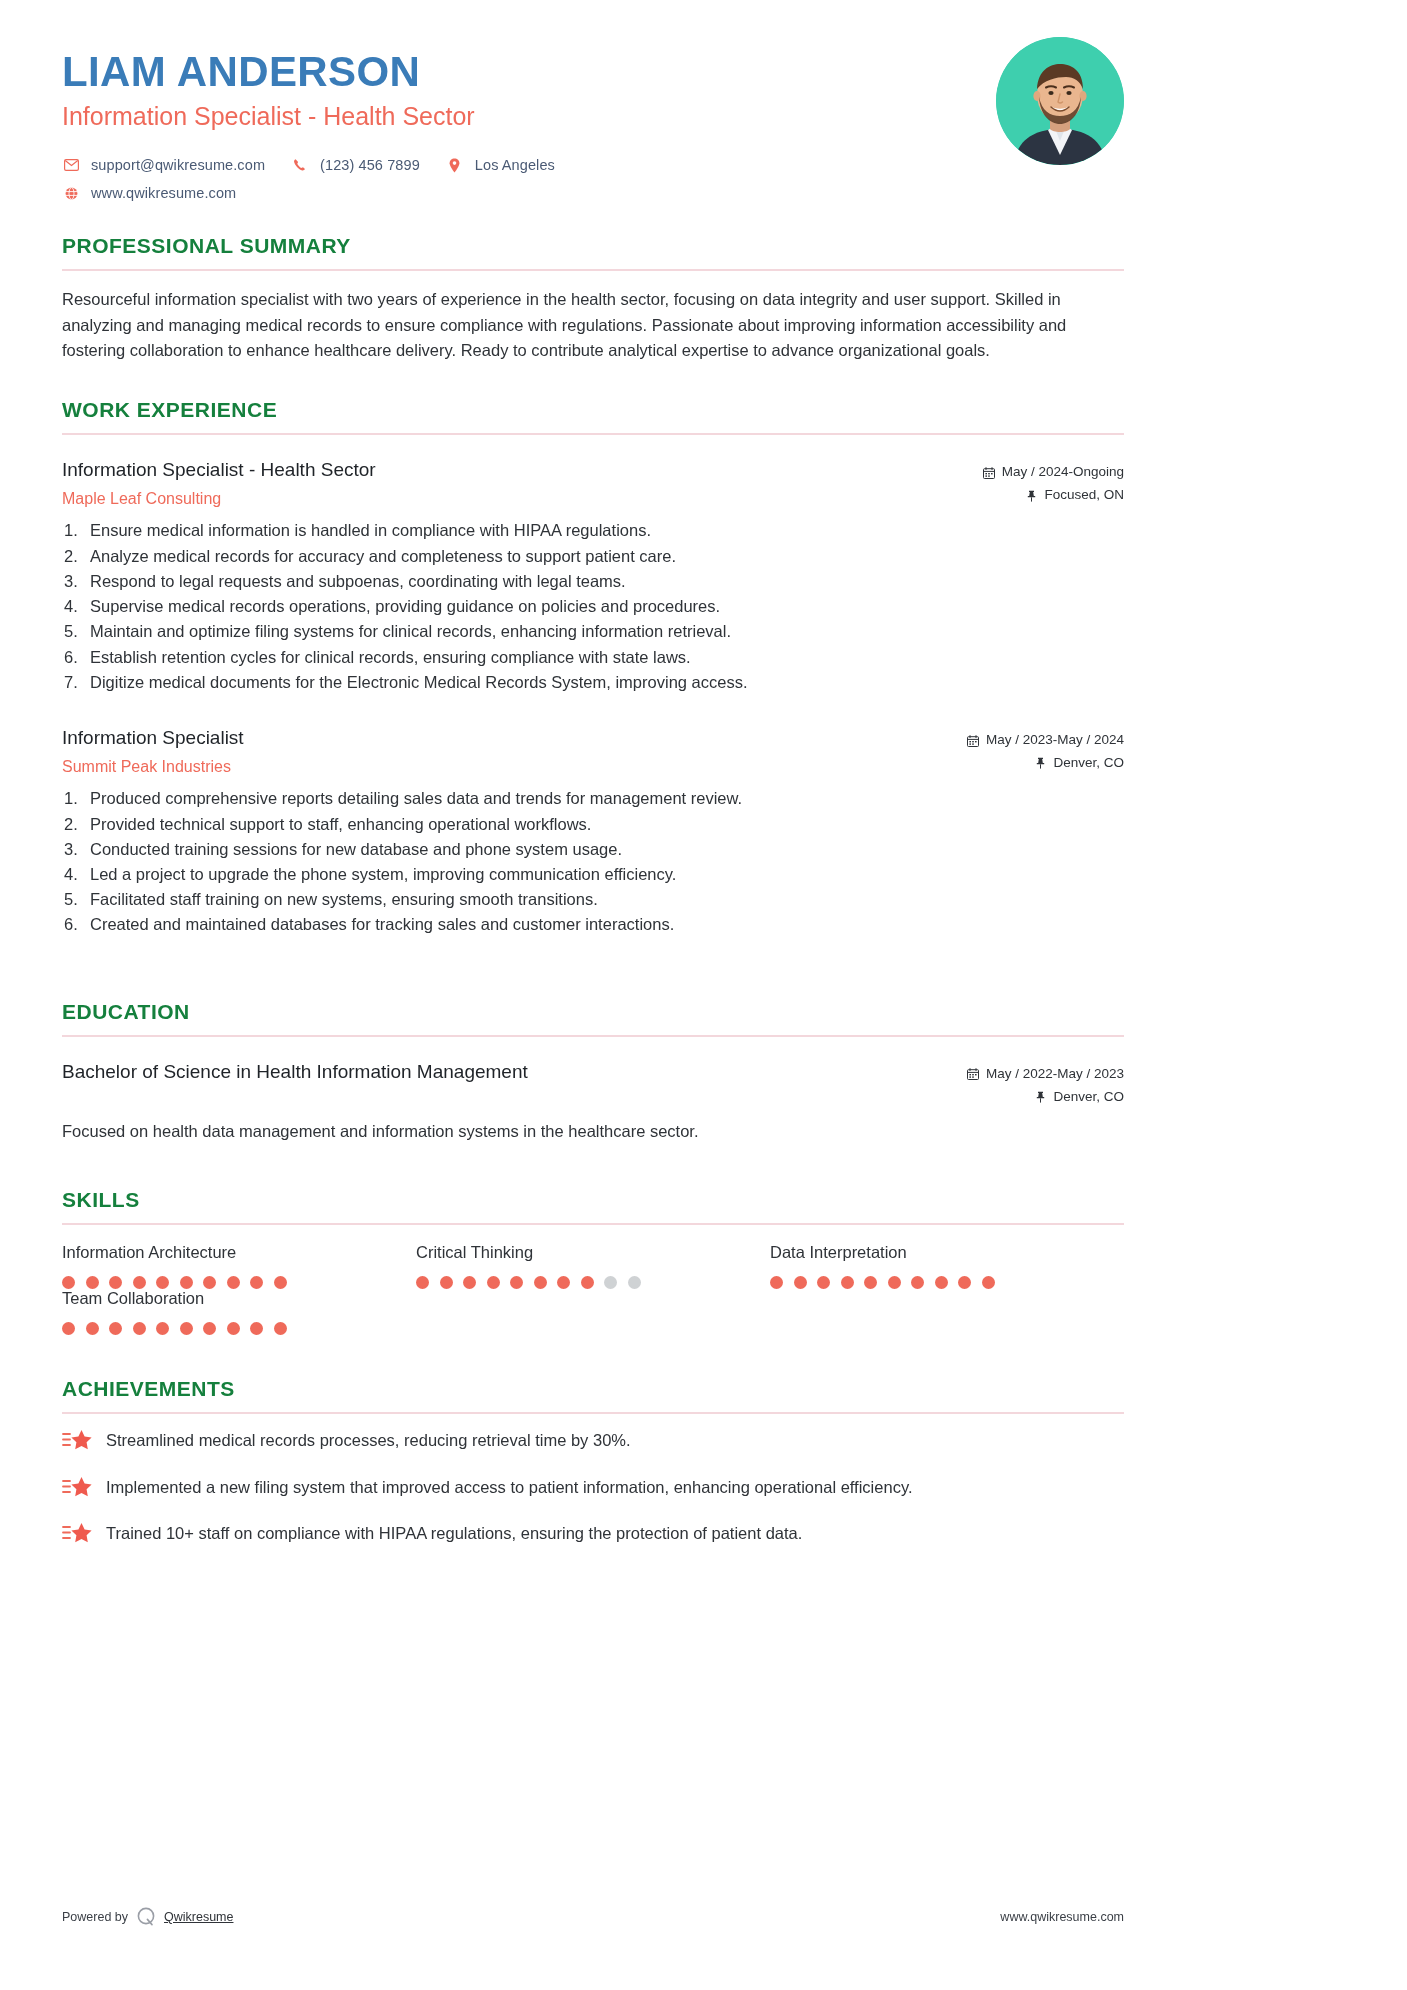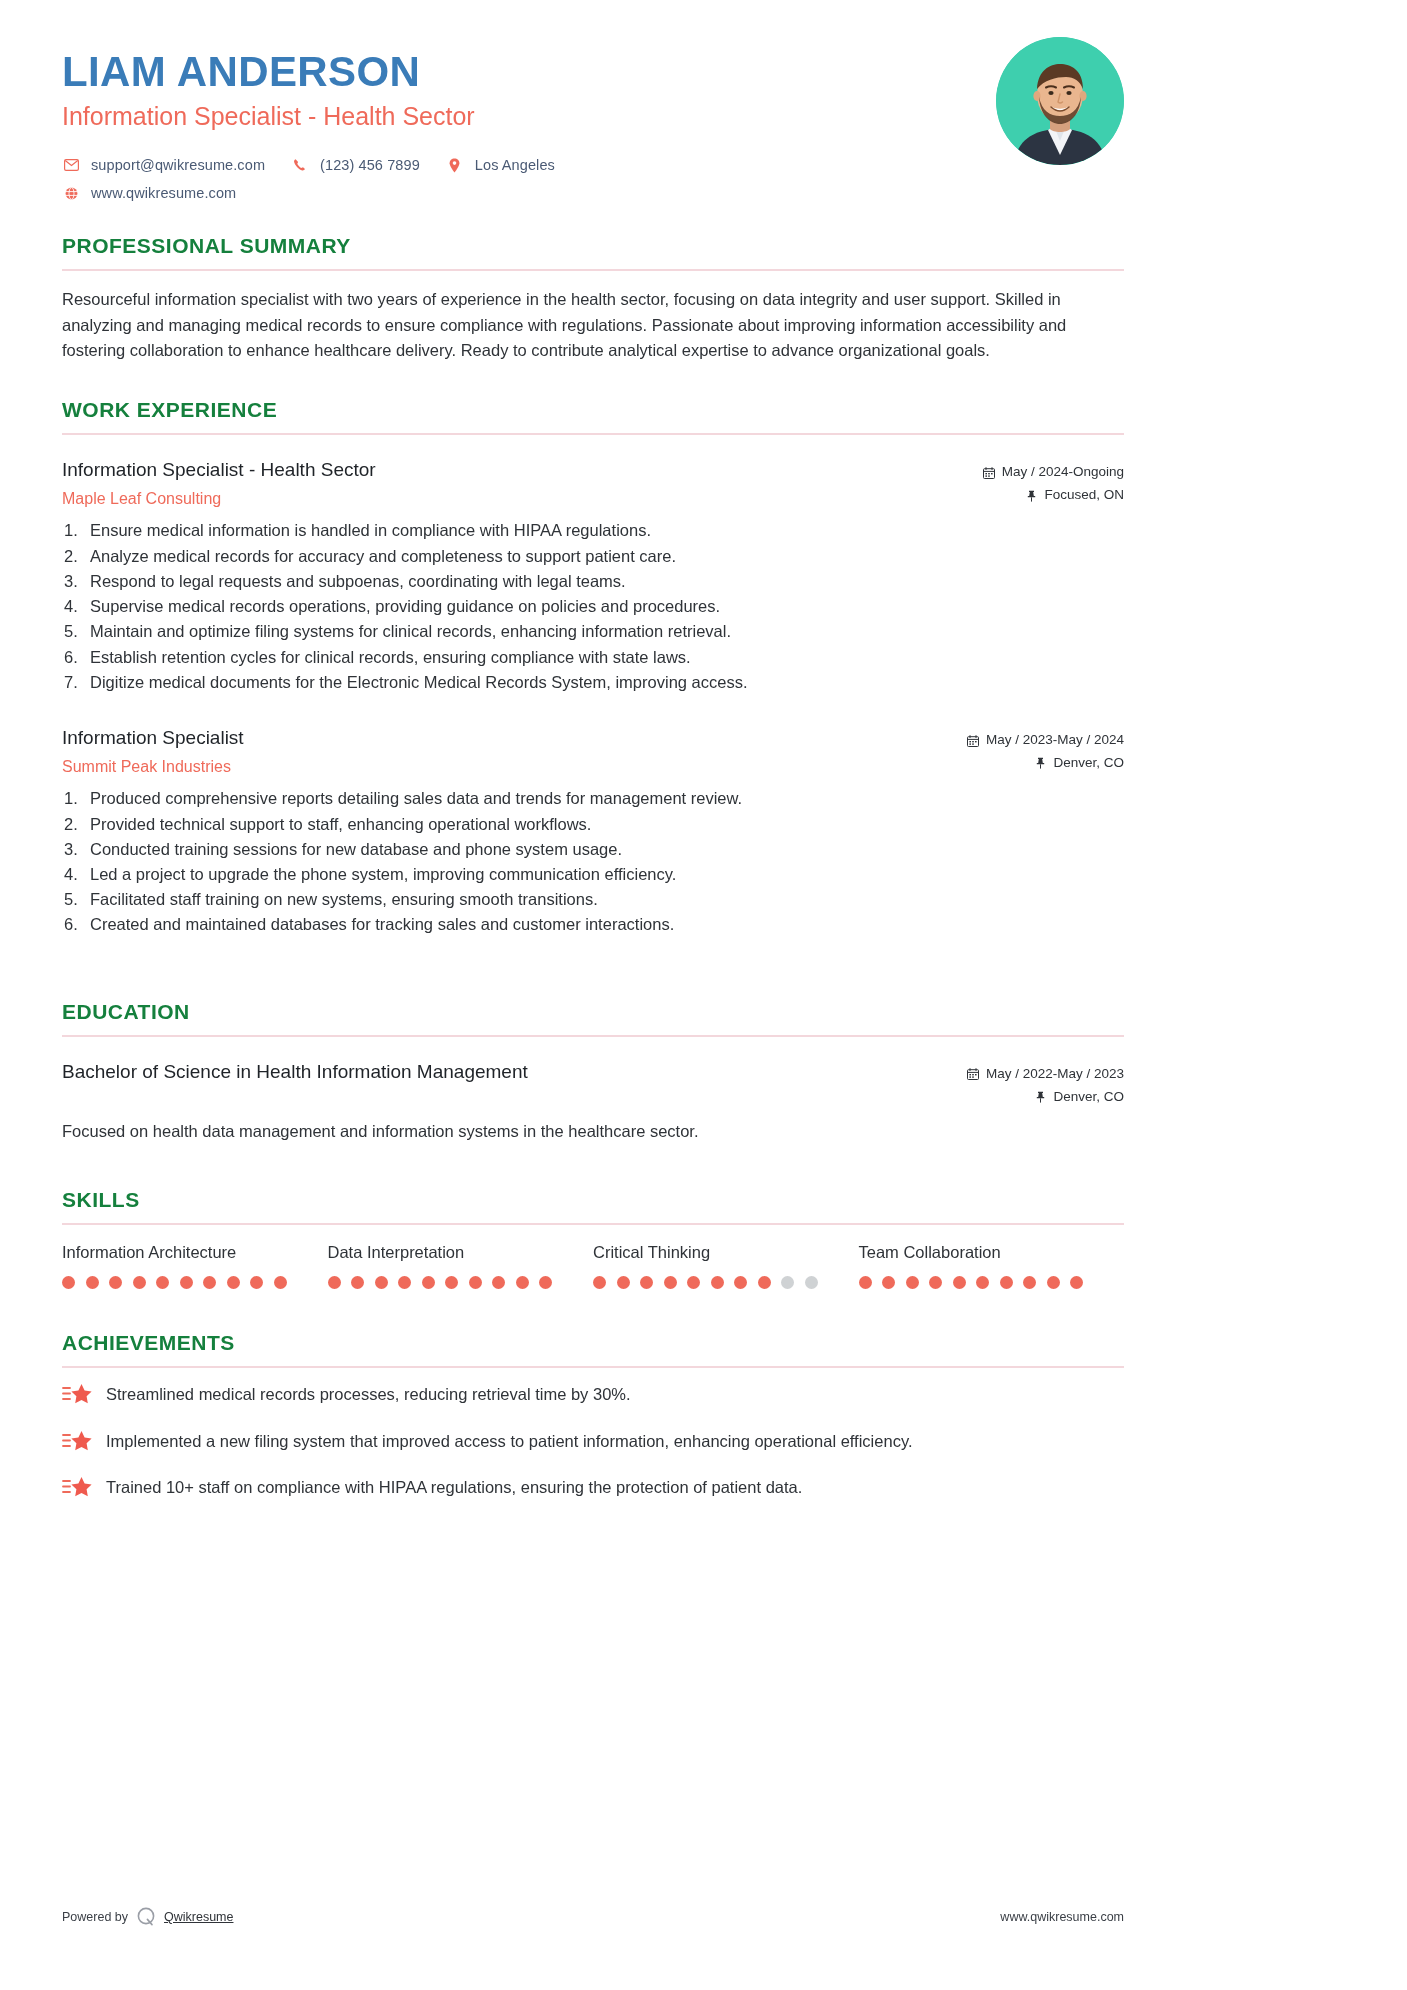--- a/index.html
+++ b/index.html
@@ -162,21 +162,21 @@
     margin-top: 10px;
     font-size: 16.5px;
     line-height: 1.53;
     color: #2f3338;
   }
 
   
   .skills-grid {
     margin-top: 18px;
     display: grid;
-    grid-template-columns: repeat(4, 1fr);
+    grid-template-columns: repeat(3, 1fr);
     column-gap: 0px;
   }
   .skill-name {
     font-size: 16.5px;
     color: #2f3338;
     margin-bottom: 14px;
   }
   .dots { display: flex; gap: 10.5px; }
   .dot {
     width: 13px;
@@ -487,47 +487,47 @@
             <span class="dot"></span>
             <span class="dot"></span>
             <span class="dot"></span>
             <span class="dot"></span>
             <span class="dot"></span>
             <span class="dot"></span>
             <span class="dot"></span>
           </div>
       </div>
       <div>
+        <div class="skill-name">Critical Thinking</div>
+        <div class="dots">
+            <span class="dot"></span>
+            <span class="dot"></span>
+            <span class="dot"></span>
+            <span class="dot"></span>
+            <span class="dot"></span>
+            <span class="dot"></span>
+            <span class="dot"></span>
+            <span class="dot"></span>
+            <span class="dot off"></span>
+            <span class="dot off"></span>
+          </div>
+      </div>
+      <div>
         <div class="skill-name">Data Interpretation</div>
         <div class="dots">
             <span class="dot"></span>
             <span class="dot"></span>
             <span class="dot"></span>
             <span class="dot"></span>
             <span class="dot"></span>
             <span class="dot"></span>
             <span class="dot"></span>
             <span class="dot"></span>
             <span class="dot"></span>
             <span class="dot"></span>
-          </div>
-      </div>
-      <div>
-        <div class="skill-name">Critical Thinking</div>
-        <div class="dots">
-            <span class="dot"></span>
-            <span class="dot"></span>
-            <span class="dot"></span>
-            <span class="dot"></span>
-            <span class="dot"></span>
-            <span class="dot"></span>
-            <span class="dot"></span>
-            <span class="dot"></span>
-            <span class="dot off"></span>
-            <span class="dot off"></span>
           </div>
       </div>
       <div>
         <div class="skill-name">Team Collaboration</div>
         <div class="dots">
             <span class="dot"></span>
             <span class="dot"></span>
             <span class="dot"></span>
             <span class="dot"></span>
             <span class="dot"></span>

